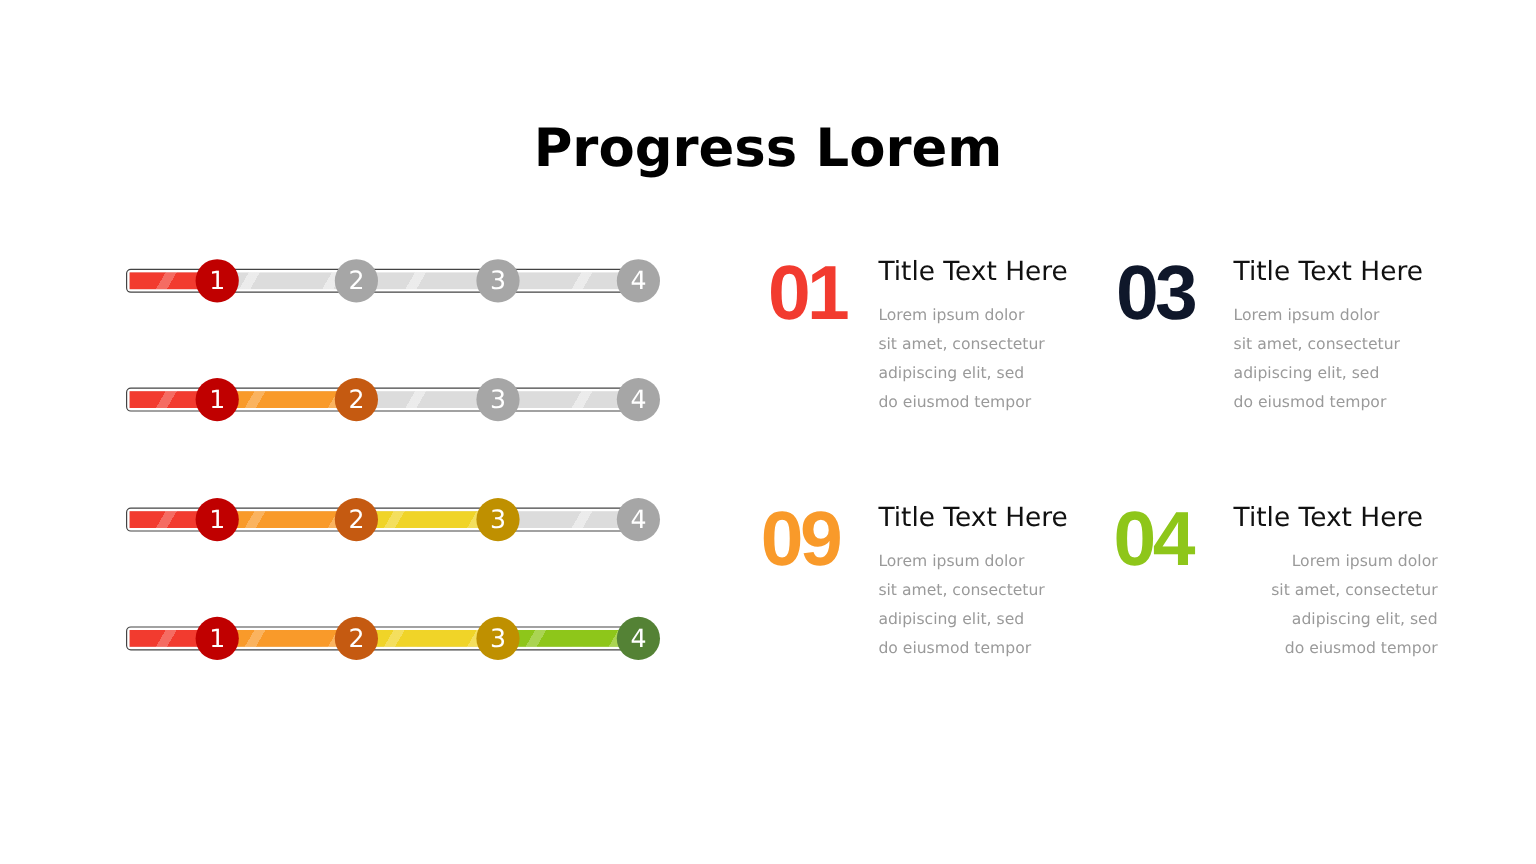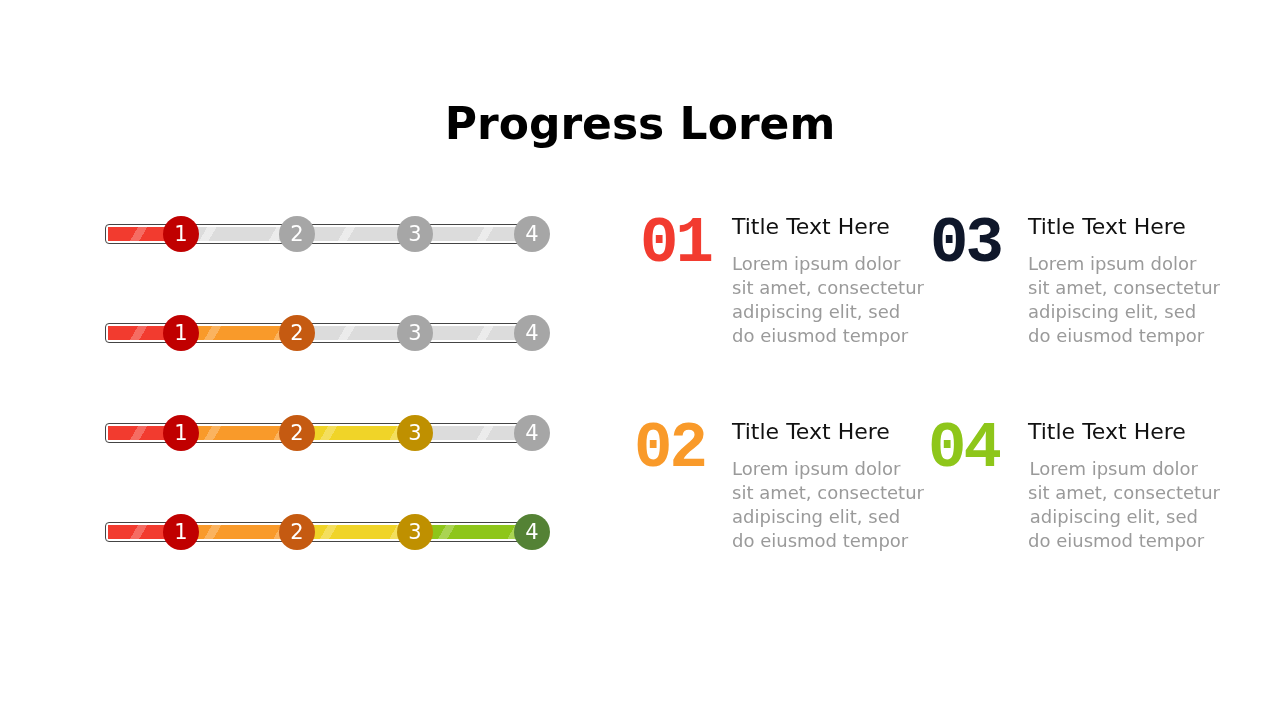--- a/index.html
+++ b/index.html
@@ -4,23 +4,23 @@
 <style>
   html,body{margin:0;padding:0;background:#fff;}
   body{width:1280px;height:720px;position:relative;overflow:hidden;font-family:"Liberation Sans","DejaVu Sans",sans-serif;}
   .title{position:absolute;left:0;width:1280px;top:98px;text-align:center;font-size:44px;font-weight:bold;color:#000;font-family:"DejaVu Sans",sans-serif;letter-spacing:0px;}
   .bar{position:absolute;left:105px;width:440px;height:22px;}
   .track{position:absolute;left:0;top:0;width:440px;height:20px;border:1px solid #444;border-radius:4px;background:#fff;box-sizing:border-box;overflow:hidden;}
   .seg{position:absolute;top:2px;height:14px;}
   .stripe{background-image:repeating-linear-gradient(120deg,rgba(255,255,255,0) 0 26px,rgba(255,255,255,0.25) 26px 34px,rgba(255,255,255,0) 34px 60px);}
   .dot{position:absolute;top:-8px;width:36px;height:36px;border-radius:50%;color:#fff;font-size:21px;text-align:center;line-height:36px;font-family:"DejaVu Sans",sans-serif;}
   .card{position:absolute;width:280px;height:150px;}
-  .num{position:absolute;left:0;top:0;font-size:64px;font-weight:bold;font-family:Liberation Mono, monospace;letter-spacing:-3px;line-height:64px;}
+  .num{position:absolute;left:0;top:0;font-size:64px;font-weight:bold;font-family:Liberation Sans, sans-serif;letter-spacing:-3px;line-height:64px;}
   .ctitle{position:absolute;left:98px;top:2px;font-size:22px;color:#111;font-family:"DejaVu Sans",sans-serif;white-space:nowrap;}
-  .cbody{position:absolute;left:98px;top:40px;font-size:18px;color:#9a9a9a;line-height:24px;width:170px;font-family:"DejaVu Sans",sans-serif;}
+  .cbody{position:absolute;left:98px;top:40px;font-size:13px;color:#9a9a9a;line-height:24px;width:170px;font-family:"DejaVu Sans",sans-serif;}
   .cbody span{display:block;white-space:nowrap;}
 </style>
 </head>
 <body>
 
 <div class="title">Progress Lorem</div>
 
 <div id="bars">
     <div class="bar" style="top: 224px;">
       <div class="track">
@@ -75,21 +75,21 @@
   <div class="ctitle" style="left:92px">Title Text Here</div>
   <div class="cbody" style="left:92px">
     <span>Lorem ipsum dolor</span>
     <span>sit amet, consectetur</span>
     <span>adipiscing elit, sed</span>
     <span>do eiusmod tempor</span>
   </div>
 </div>
 
 <div class="card" style="left:634px;top:417px;">
-  <div class="num" style="color:#f99a2a">02</div>
+  <div class="num" style="color:#f99a2a">09</div>
   <div class="ctitle">Title Text Here</div>
   <div class="cbody">
     <span>Lorem ipsum dolor</span>
     <span>sit amet, consectetur</span>
     <span>adipiscing elit, sed</span>
     <span>do eiusmod tempor</span>
   </div>
 </div>
 
 <div class="card" style="left:930px;top:212px;">

